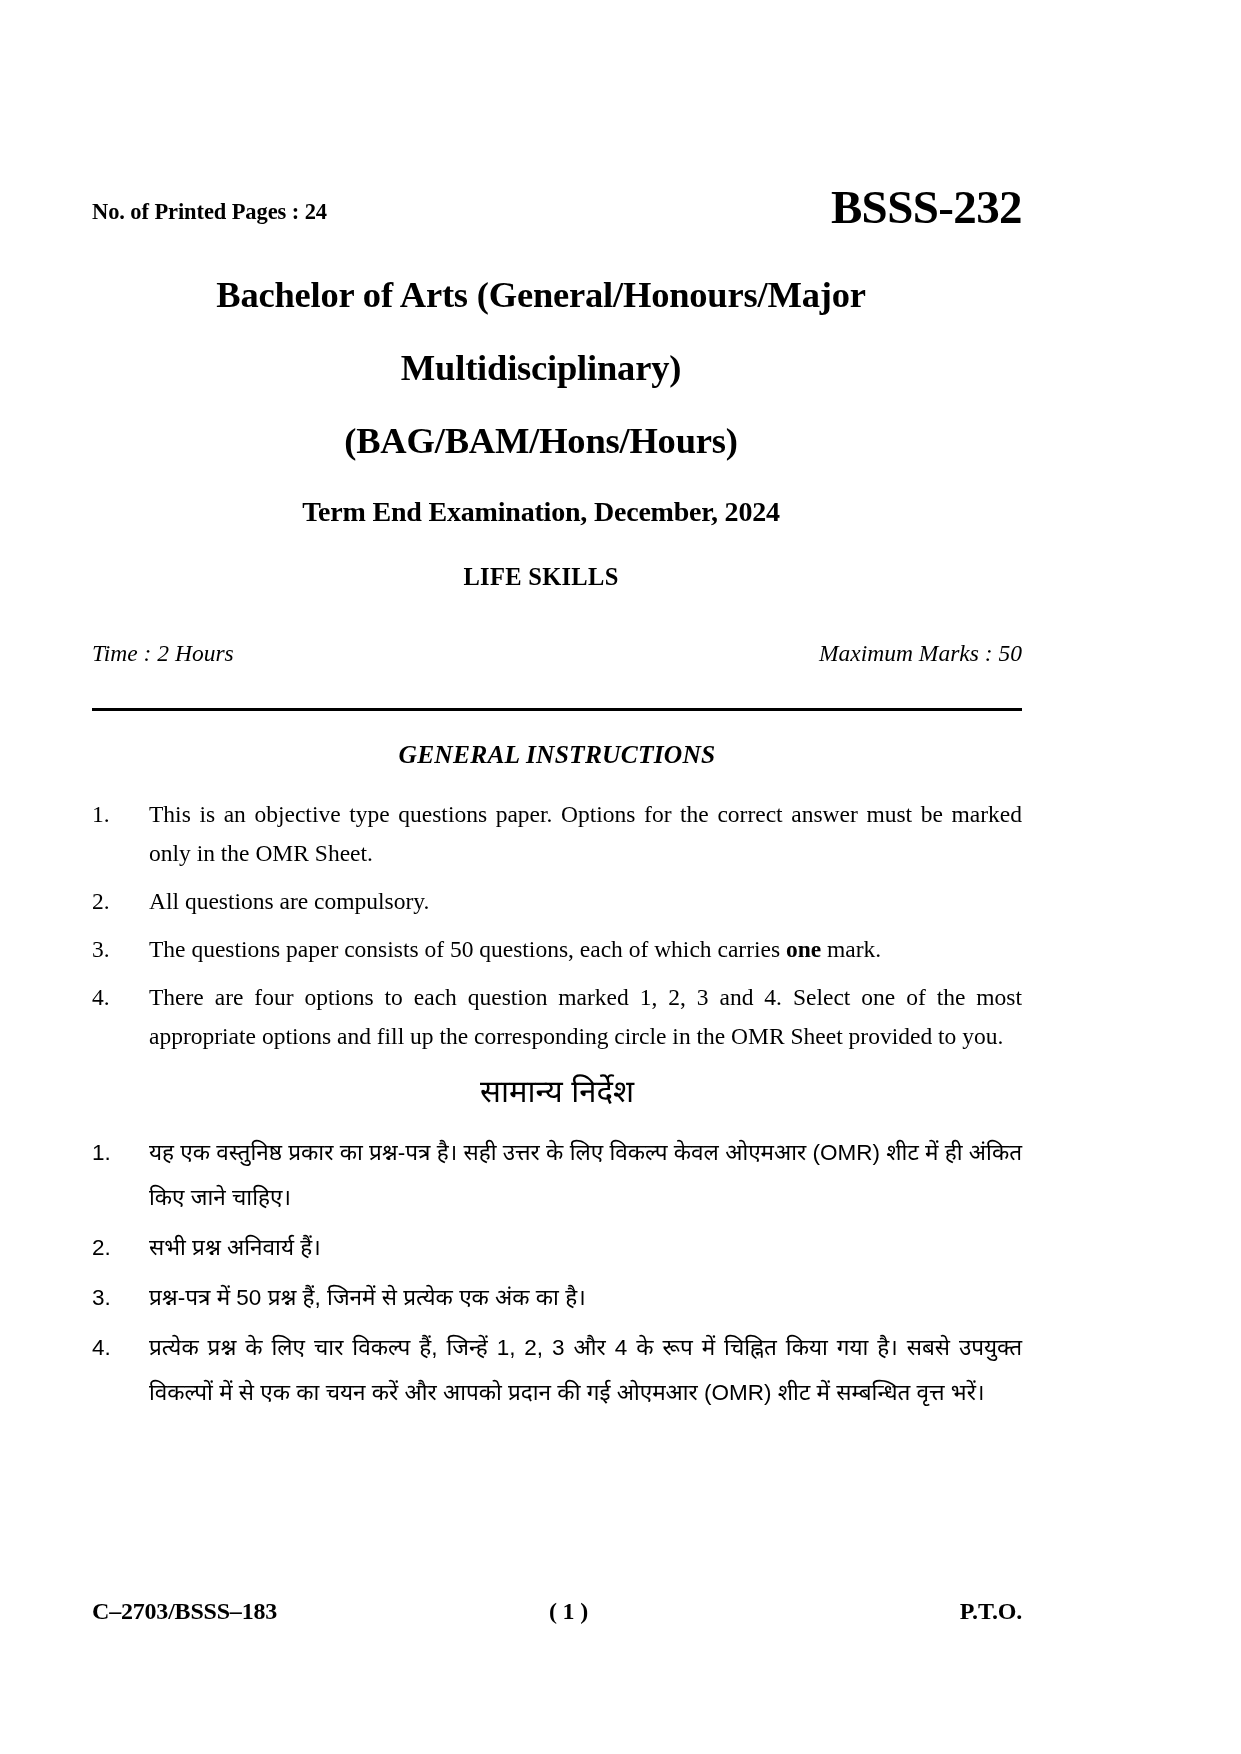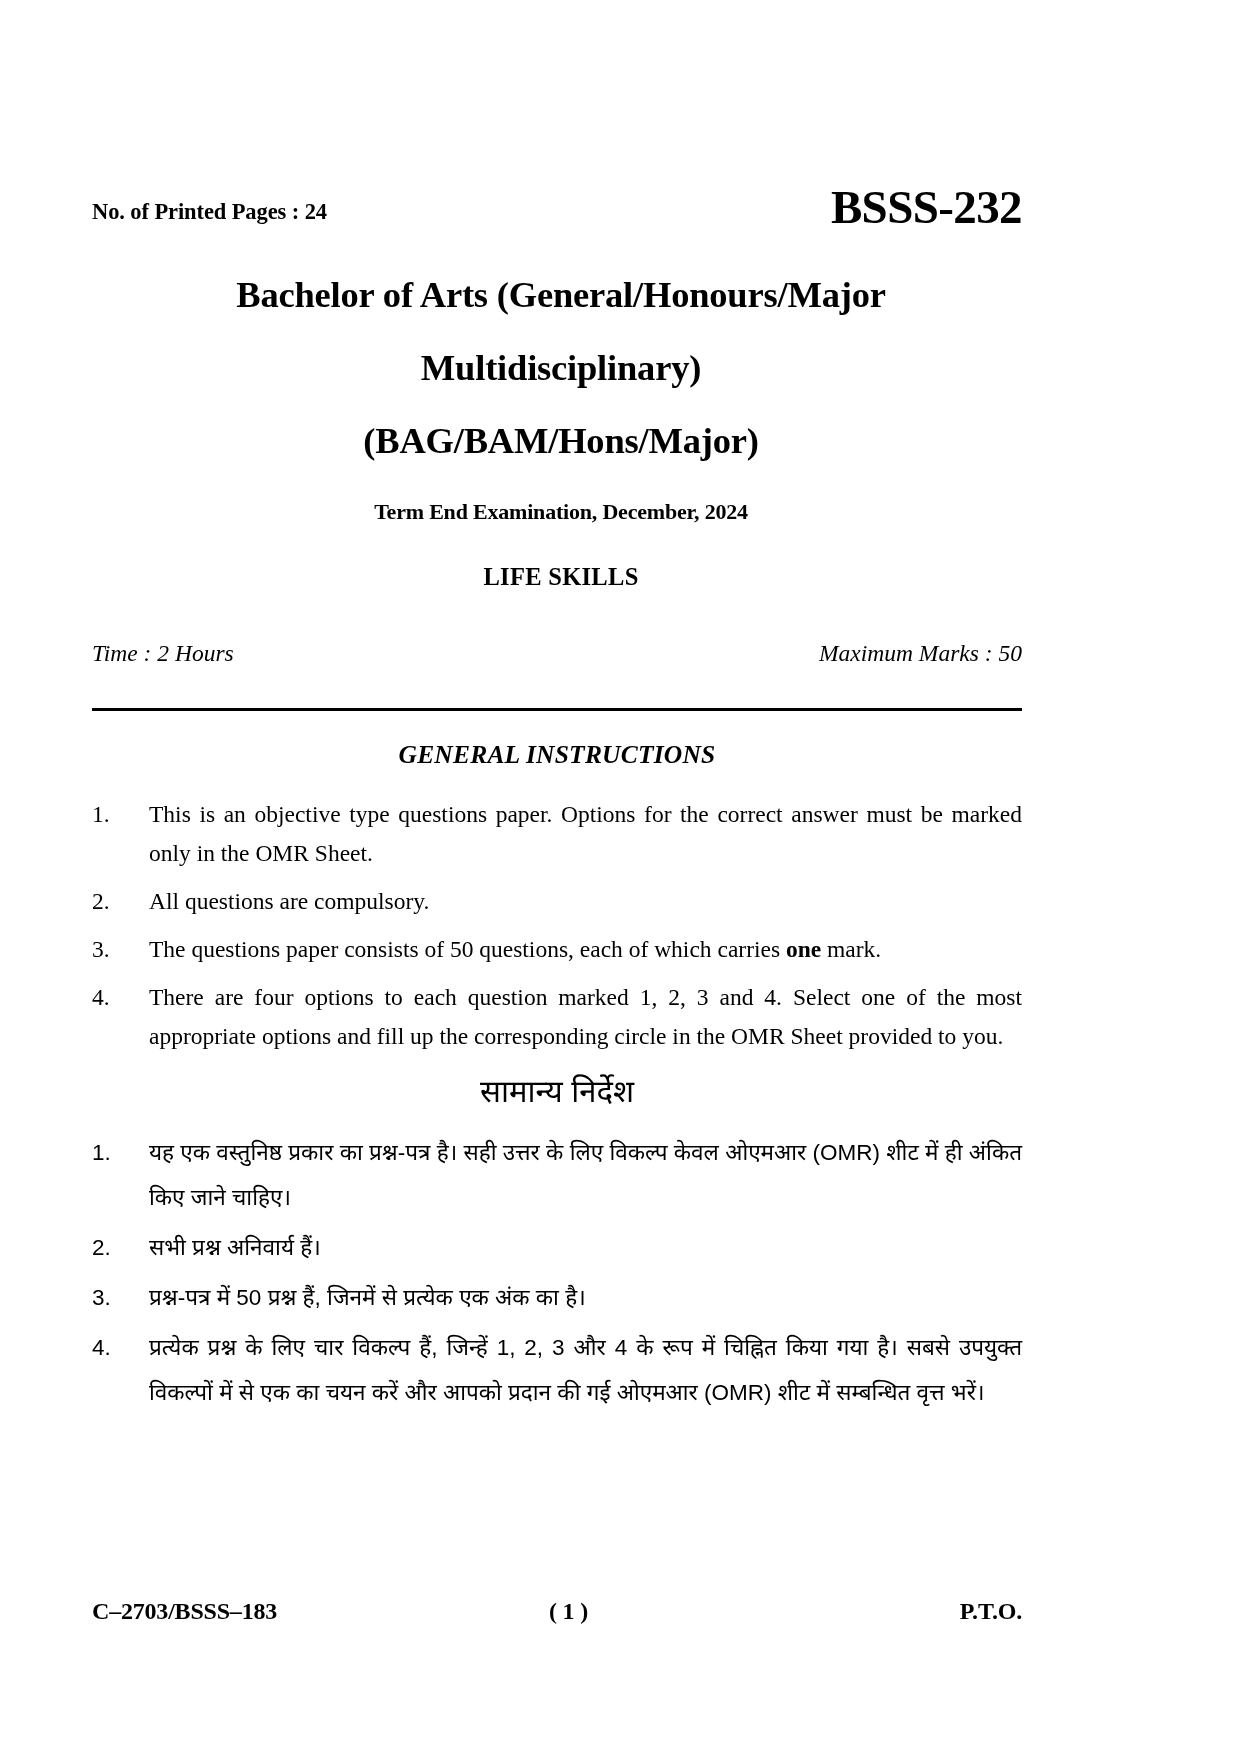--- a/index.html
+++ b/index.html
@@ -48,36 +48,36 @@
     letter-spacing: -0.6px;
     white-space: nowrap;
     line-height: 1;
     position: relative;
     top: 8px;
   }
 
   
   .titles {
     position: absolute;
-    left: 96px;
+    left: 76px;
     top: 258px;
     width: 930px;
     text-align: center;
   }
   .t-line1,
   .t-line2,
   .t-line3 {
     font-size: 36.5px;
     font-weight: bold;
     line-height: 73px;
     letter-spacing: -0.2px;
     white-space: nowrap;
   }
   .t-line4 {
-    font-size: 22px;
+    font-size: 28px;
     font-weight: bold;
     line-height: 70px;
     letter-spacing: -0.2px;
     white-space: nowrap;
   }
   .t-subject {
     font-size: 24.5px;
     font-weight: bold;
     line-height: 60px;
     letter-spacing: 0.3px;
@@ -199,21 +199,21 @@
 <div class="page">
 
   <div class="top-row">
     <div class="printed-pages">No. of Printed Pages : 24</div>
     <div class="paper-code">BSSS-232</div>
   </div>
 
   <div class="titles">
     <div class="t-line1">Bachelor of Arts (General/Honours/Major</div>
     <div class="t-line2">Multidisciplinary)</div>
-    <div class="t-line3">(BAG/BAM/Hons/Major)</div>
+    <div class="t-line3">(BAG/BAM/Hons/Hours)</div>
     <div class="t-line4">Term End Examination, December, 2024</div>
     <div class="t-subject">LIFE SKILLS</div>
   </div>
 
   <div class="meta-row">
     <span>Time : 2 Hours</span>
     <span>Maximum Marks : 50</span>
   </div>
 
   <div class="rule"></div>

